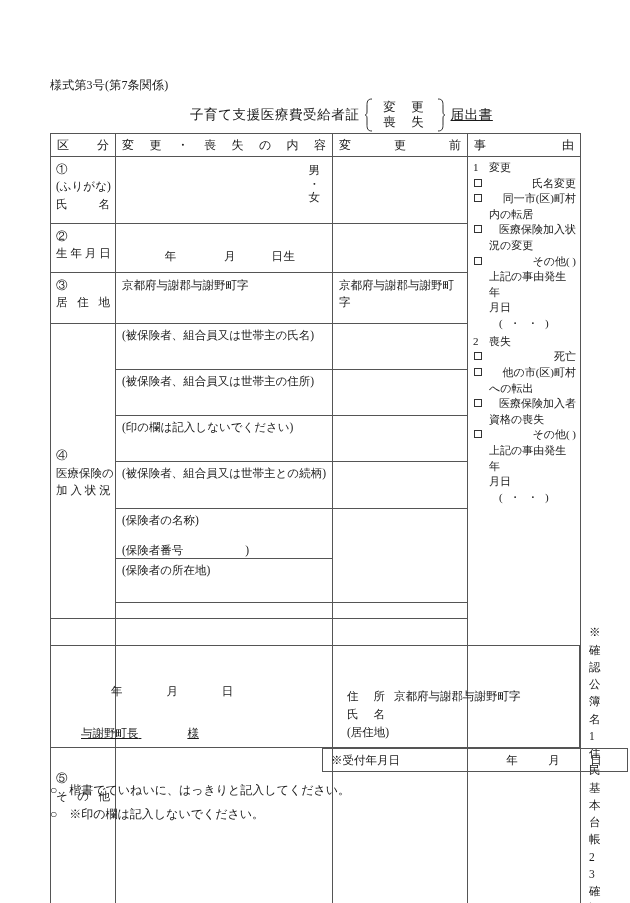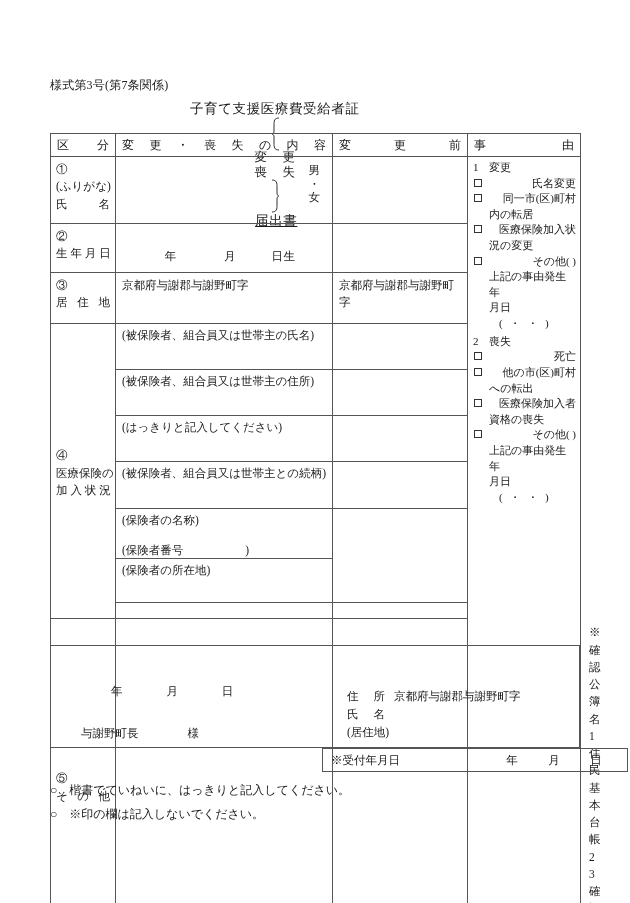--- a/index.html
+++ b/index.html
@@ -31,21 +31,20 @@
     letter-spacing: .2px;
     white-space: nowrap;
   }
   .title-wrap {
     position: absolute;
     left: 190px; top: 100px;
     display: flex;
     align-items: center;
     height: 30px;
     white-space: nowrap;
-    flex-direction: column;
   }
   .title-main {
     font-size: 13.5px;
     letter-spacing: .6px;
   }
   .brace {
     display: inline-flex;
     align-items: center;
     margin: 0 2px 0 4px;
     height: 32px;
@@ -197,20 +196,21 @@
   .decl-addr {
     position: absolute; left: 296px; top: 42px;
     line-height: 1.55;
     white-space: nowrap;
   }
   .decl-addr .lab { display: inline-block; }
   .decl-addr .lab span { display: inline-block; }
   .decl-mayor {
     position: absolute; left: 30px; top: 80px;
     white-space: nowrap;
+    text-decoration: underline;
   }
   .decl-mayor .sama { margin-left: 46px; }
 
   
   .receipt {
     position: absolute;
     left: 322px; top: 748px;
     width: 306px; height: 24px;
     border: 1px solid #555;
     box-sizing: border-box;
@@ -428,21 +428,21 @@
           <div>加 入 状 況</div>
         </td>
         <td class="sub-lbl" style="height:42px">(被保険者、組合員又は世帯主の氏名)</td>
         <td class="before-cell"></td>
       </tr>
       <tr>
         <td class="sub-lbl" style="height:42px">(被保険者、組合員又は世帯主の住所)</td>
         <td class="before-cell"></td>
       </tr>
       <tr>
-        <td class="sub-lbl" style="height:42px">(はっきりと記入してください)</td>
+        <td class="sub-lbl" style="height:42px">(印の欄は記入しないでください)</td>
         <td class="before-cell"></td>
       </tr>
       <tr>
         <td class="sub-lbl" style="height:43px">(被保険者、組合員又は世帯主との続柄)</td>
         <td class="before-cell"></td>
       </tr>
       <tr>
         <td class="sub-lbl" style="height:45px">
           <div>(保険者の名称)</div>
           <div class="hoken-num" style="margin-top:13px">

